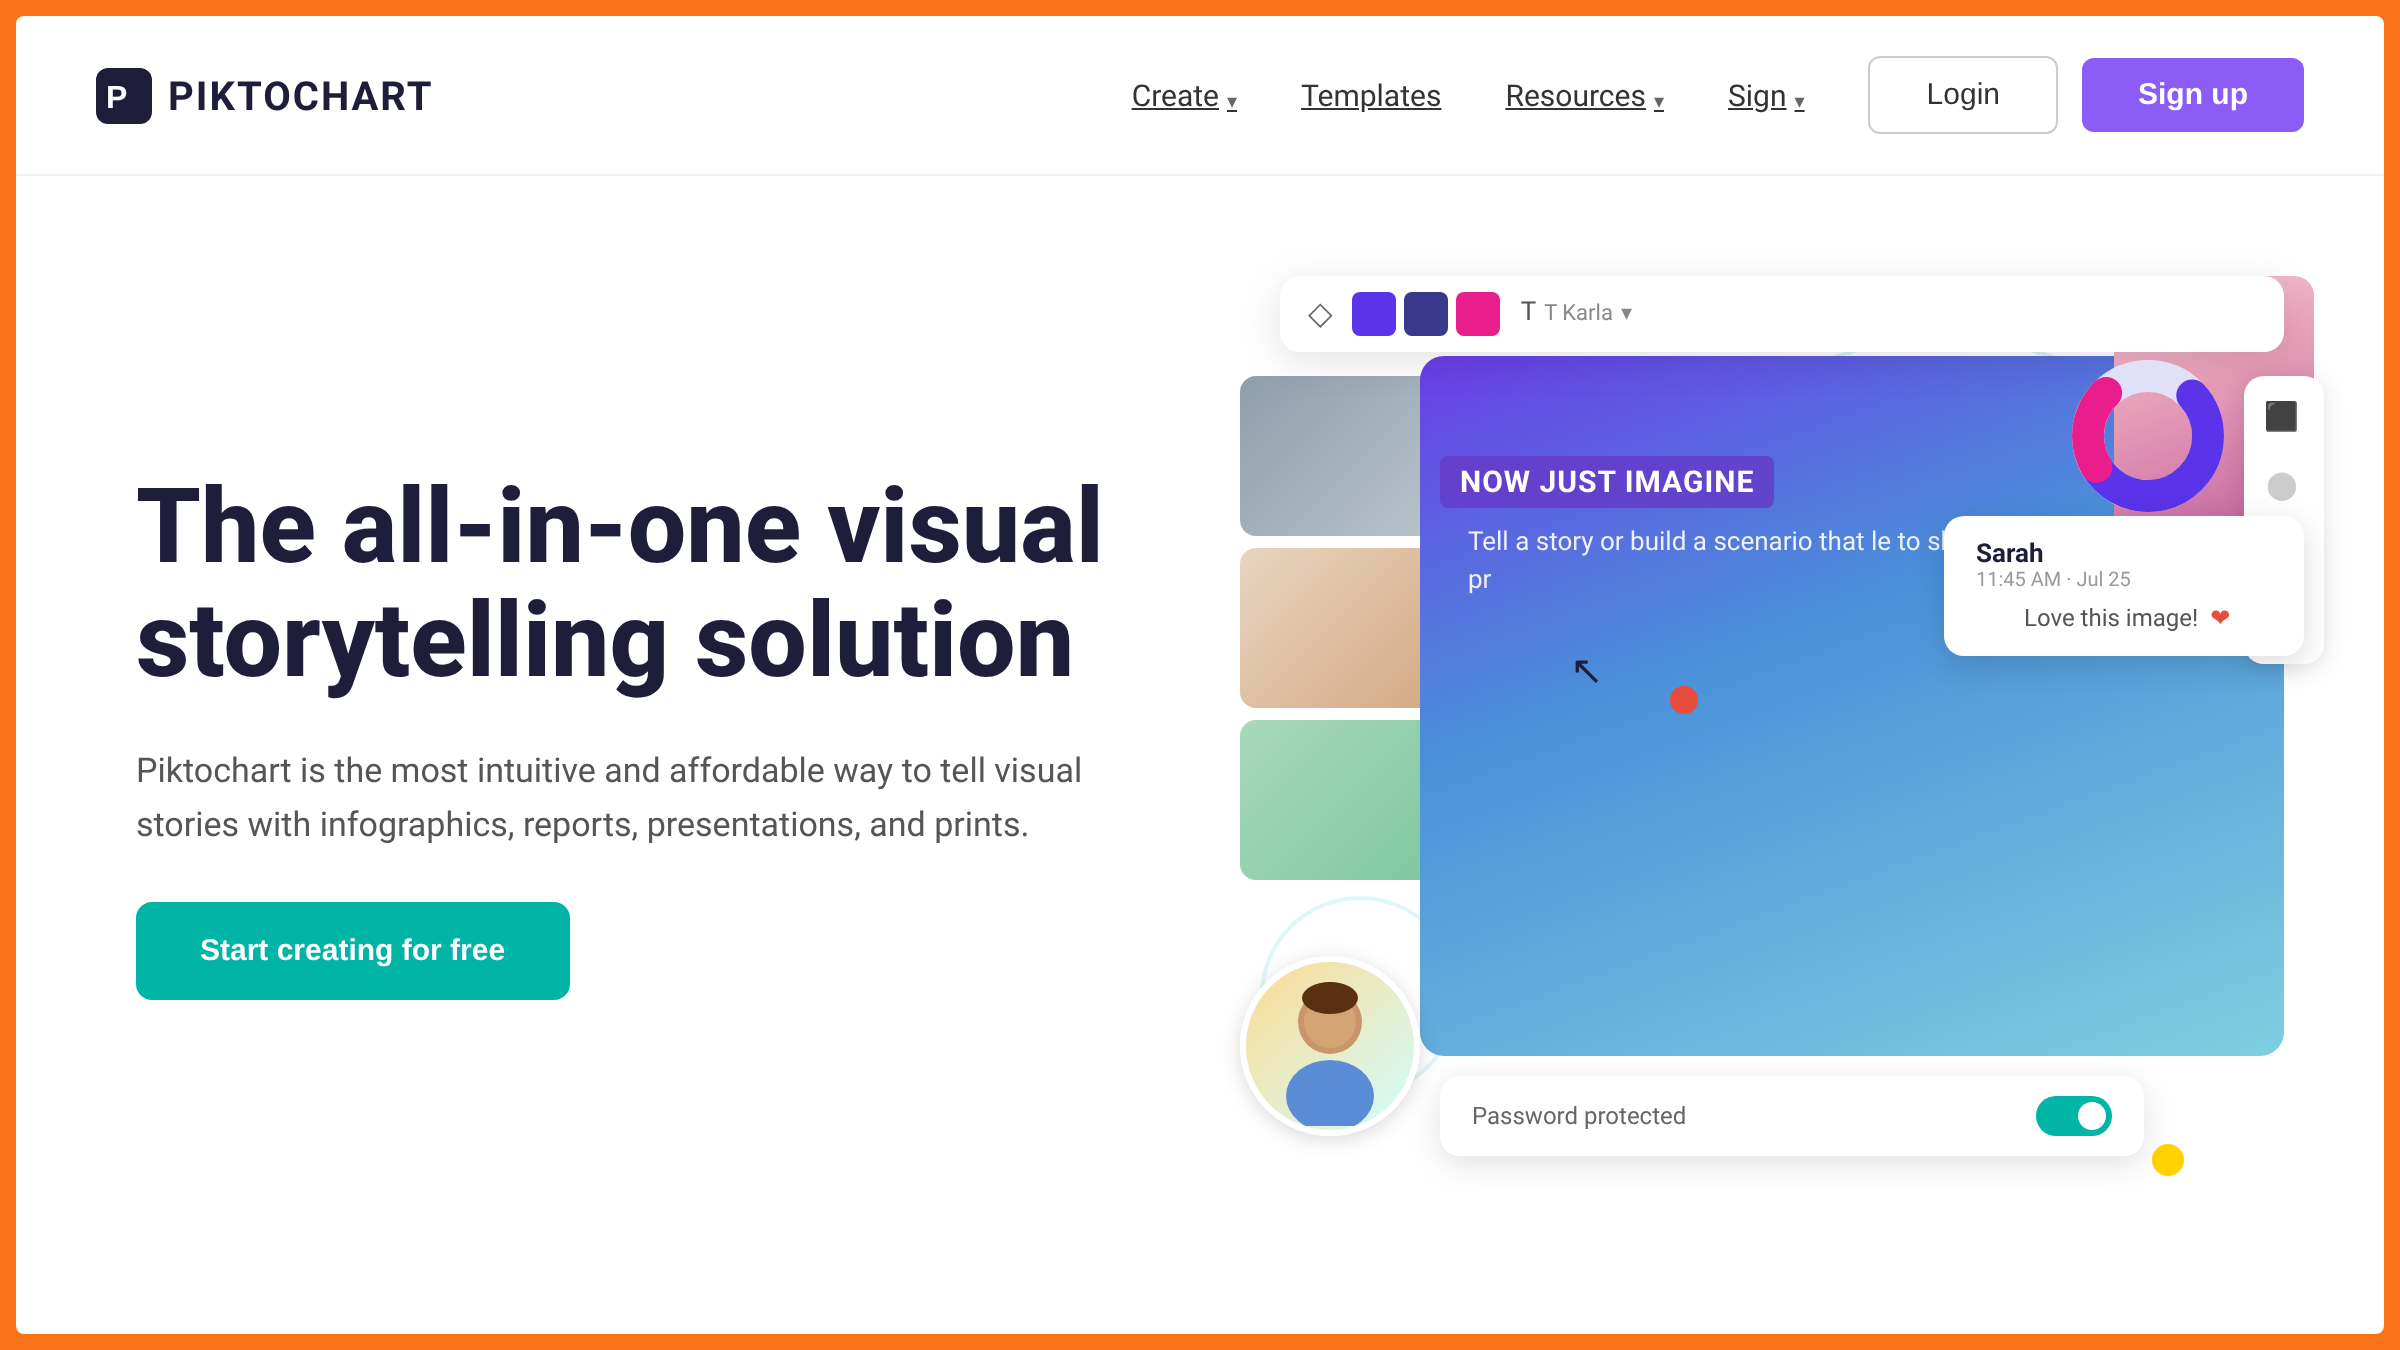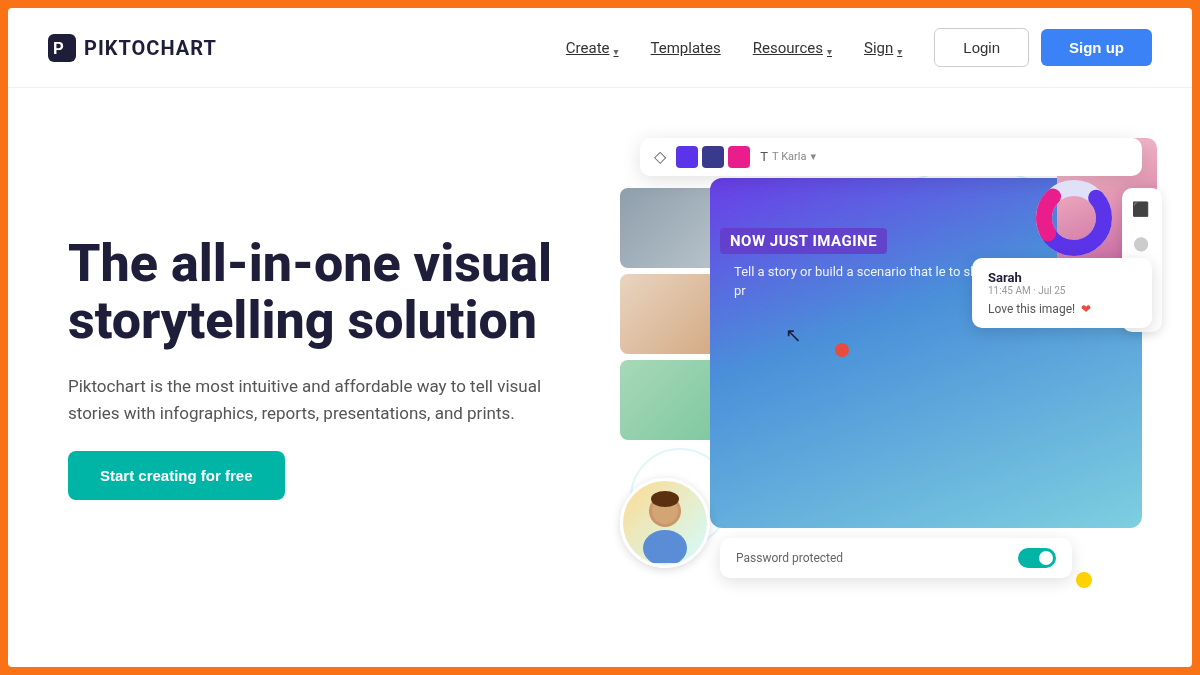--- a/index.html
+++ b/index.html
@@ -76,21 +76,21 @@
       background: white;
       font-size: 15px;
       color: #333;
       cursor: pointer;
       font-weight: 500;
     }
     .btn-signup {
       padding: 10px 28px;
       border: none;
       border-radius: 6px;
-      background: #3b82f6;
+      background: #8b5cf6;
       font-size: 15px;
       color: white;
       cursor: pointer;
       font-weight: 600;
     }
     
     .hero {
       display: flex;
       flex: 1;
       padding: 0 40px 20px 60px;
@@ -247,20 +247,21 @@
       font-size: 10px;
       color: #999;
       margin-bottom: 6px;
     }
     .comment-text {
       font-size: 12px;
       color: #555;
       display: flex;
       align-items: center;
       gap: 6px;
+      margin-left: 24px;
     }
     .heart { color: #e74c3c; }
     
     .card-password {
       position: absolute;
       bottom: 30px;
       left: 110px;
       right: 80px;
       background: white;
       border-radius: 10px;

